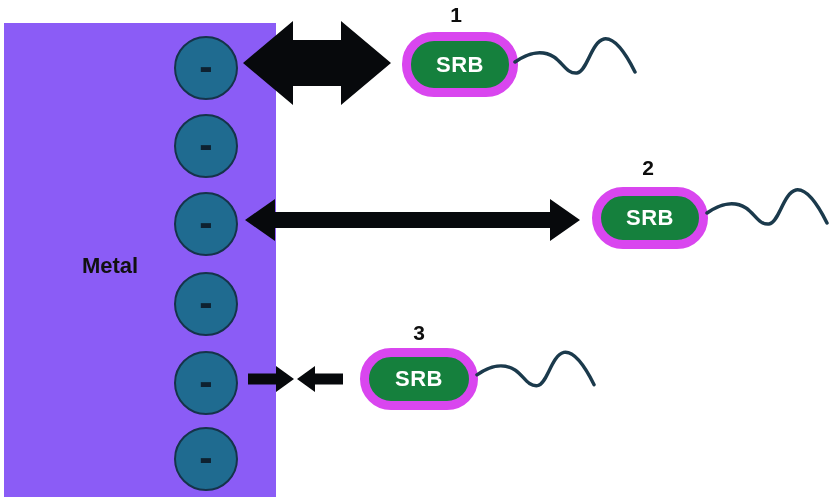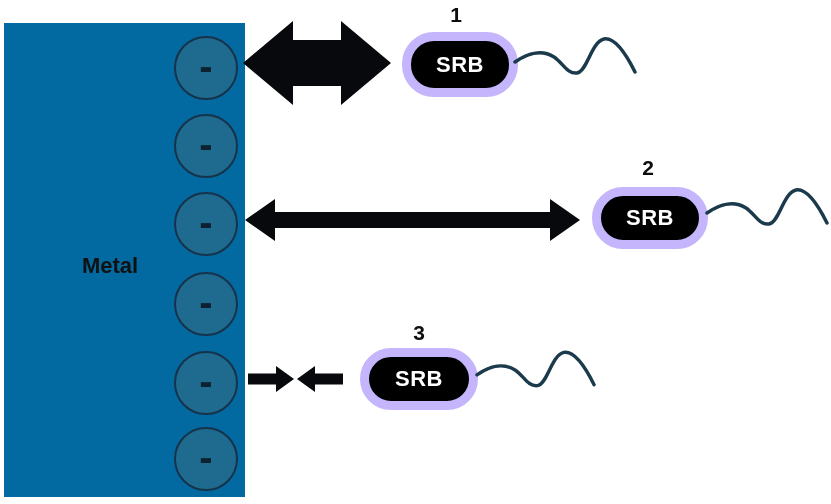--- a/index.html
+++ b/index.html
@@ -9,22 +9,22 @@
     height: 504px;
     background: #ffffff;
     overflow: hidden;
     font-family: "Liberation Sans", sans-serif;
   }
 
   
   .metal-block {
     position: absolute;
     left: 4px; top: 23px;
-    width: 241px; height: 474px;
-    background: #0369a1;
+    width: 272px; height: 474px;
+    background: #8b5cf6;
   }
   .metal-label {
     position: absolute;
     left: 45px; top: 232px;
     width: 122px;
     text-align: center;
     font-size: 22px;
     font-weight: 700;
     color: #111111;
     line-height: 1;
@@ -62,22 +62,22 @@
   .arrow polygon { fill: #07090c; }
   .arrow1 { left: 243px; top: 21px; }
   .arrow2 { left: 245px; top: 198px; }
   .arrow3a { left: 248px; top: 366px; }
   .arrow3b { left: 297px; top: 366px; }
 
   
   .srb-cell {
     position: absolute;
     box-sizing: border-box;
-    background: #000000;
-    border: 9px solid #c4b5fd;
+    background: #15803d;
+    border: 9px solid #d946ef;
     border-radius: 32px;
     display: flex;
     align-items: center;
     justify-content: center;
   }
   .srb-cell .srb-label {
     color: #ffffff;
     font-size: 22px;
     font-weight: 700;
     letter-spacing: 0.5px;

